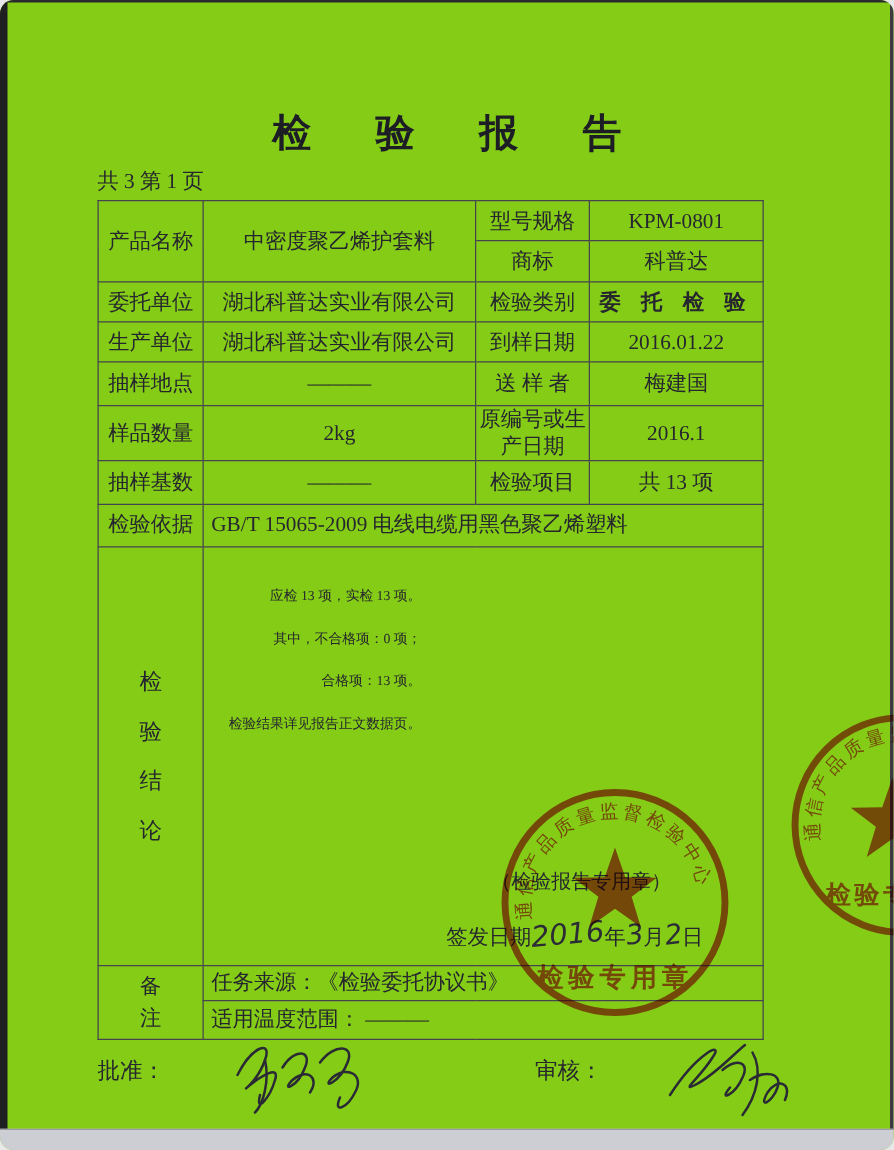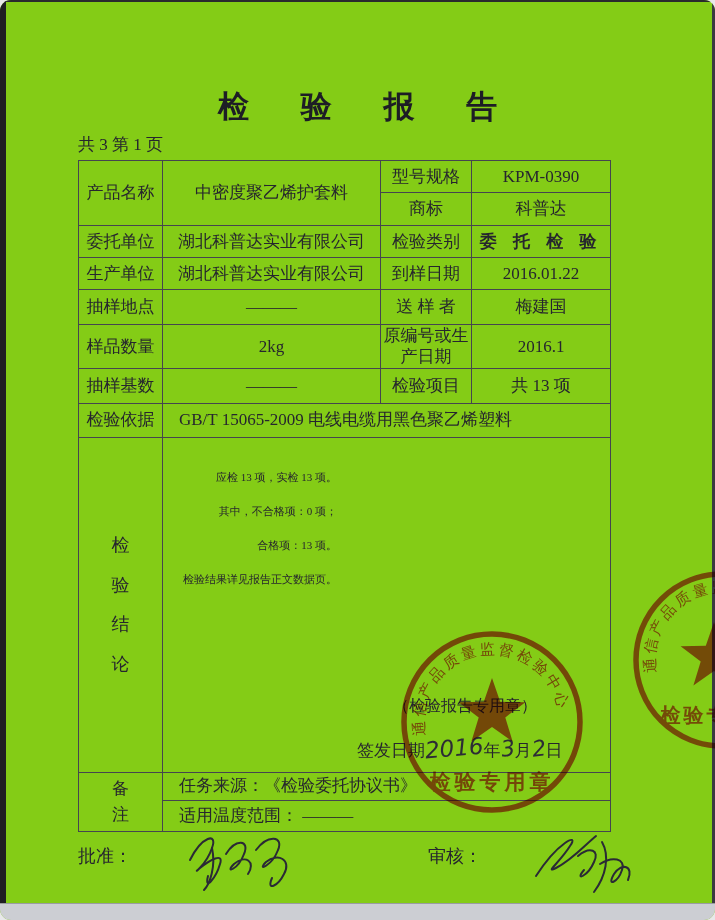--- a/index.html
+++ b/index.html
@@ -15,21 +15,21 @@
   .title{position:absolute;top:86px;left:0;width:100%;text-align:center;font-size:31px;
          font-weight:bold;letter-spacing:22px;text-indent:22px;color:#1d1d25;}
   .no-line{position:absolute;top:133px;left:78px;right:58px;display:flex;
            justify-content:space-between;font-size:17px;}
   
   .report-table{position:absolute;left:78px;top:160px;border-collapse:collapse;table-layout:fixed;}
   .report-table td{border:1.6px solid #45454f;text-align:center;vertical-align:middle;
                    font-size:17px;padding:0 2px;line-height:1.25;overflow:hidden;}
   .rA{height:32px}.rB{height:33px}.rC{height:32px}.rD{height:32px}.rE{height:35px}
   .rF{height:40px}.rG{height:35px}.rH{height:34px}.rI{height:335px}.rJ{height:28px}.rK{height:31px}
-  td.left{text-align:left;padding-left:16px;}
+  td.left{text-align:left;padding-left:6px;}
   td.bold-spaced{font-weight:bold;letter-spacing:6px;}
   
   .conclusion-cell{position:relative;vertical-align:top;}
   .conclusion-content{position:absolute;left:20px;top:22px;text-align:right;font-size:11px;}
   .conclusion-line{line-height:34px;white-space:nowrap;}
   .conclusion-line:nth-child(3){padding-left:66px;}
   .vlabel{display:flex;flex-direction:column;align-items:center;justify-content:center;
           gap:17px;height:100%;font-size:18px;}
   .vlabel2{display:flex;flex-direction:column;align-items:center;justify-content:center;
           gap:4px;height:100%;font-size:17px;}
@@ -70,21 +70,21 @@
         <col style="width:84px">
         <col style="width:218px">
         <col style="width:91px">
         <col style="width:139px">
       </colgroup>
     <tbody>
         <tr class="rA">
       <td rowspan="2">产品名称</td>
       <td rowspan="2">中密度聚乙烯护套料</td>
       <td>型号规格</td>
-      <td>KPM-0390</td>
+      <td>KPM-0801</td>
     </tr>
     <tr class="rB">
       <td>商标</td>
       <td>科普达</td>
     </tr>
     <tr class="rC">
       <td>委托单位</td>
       <td>湖北科普达实业有限公司</td>
       <td>检验类别</td>
       <td class="bold-spaced">委 托 检 验</td>

